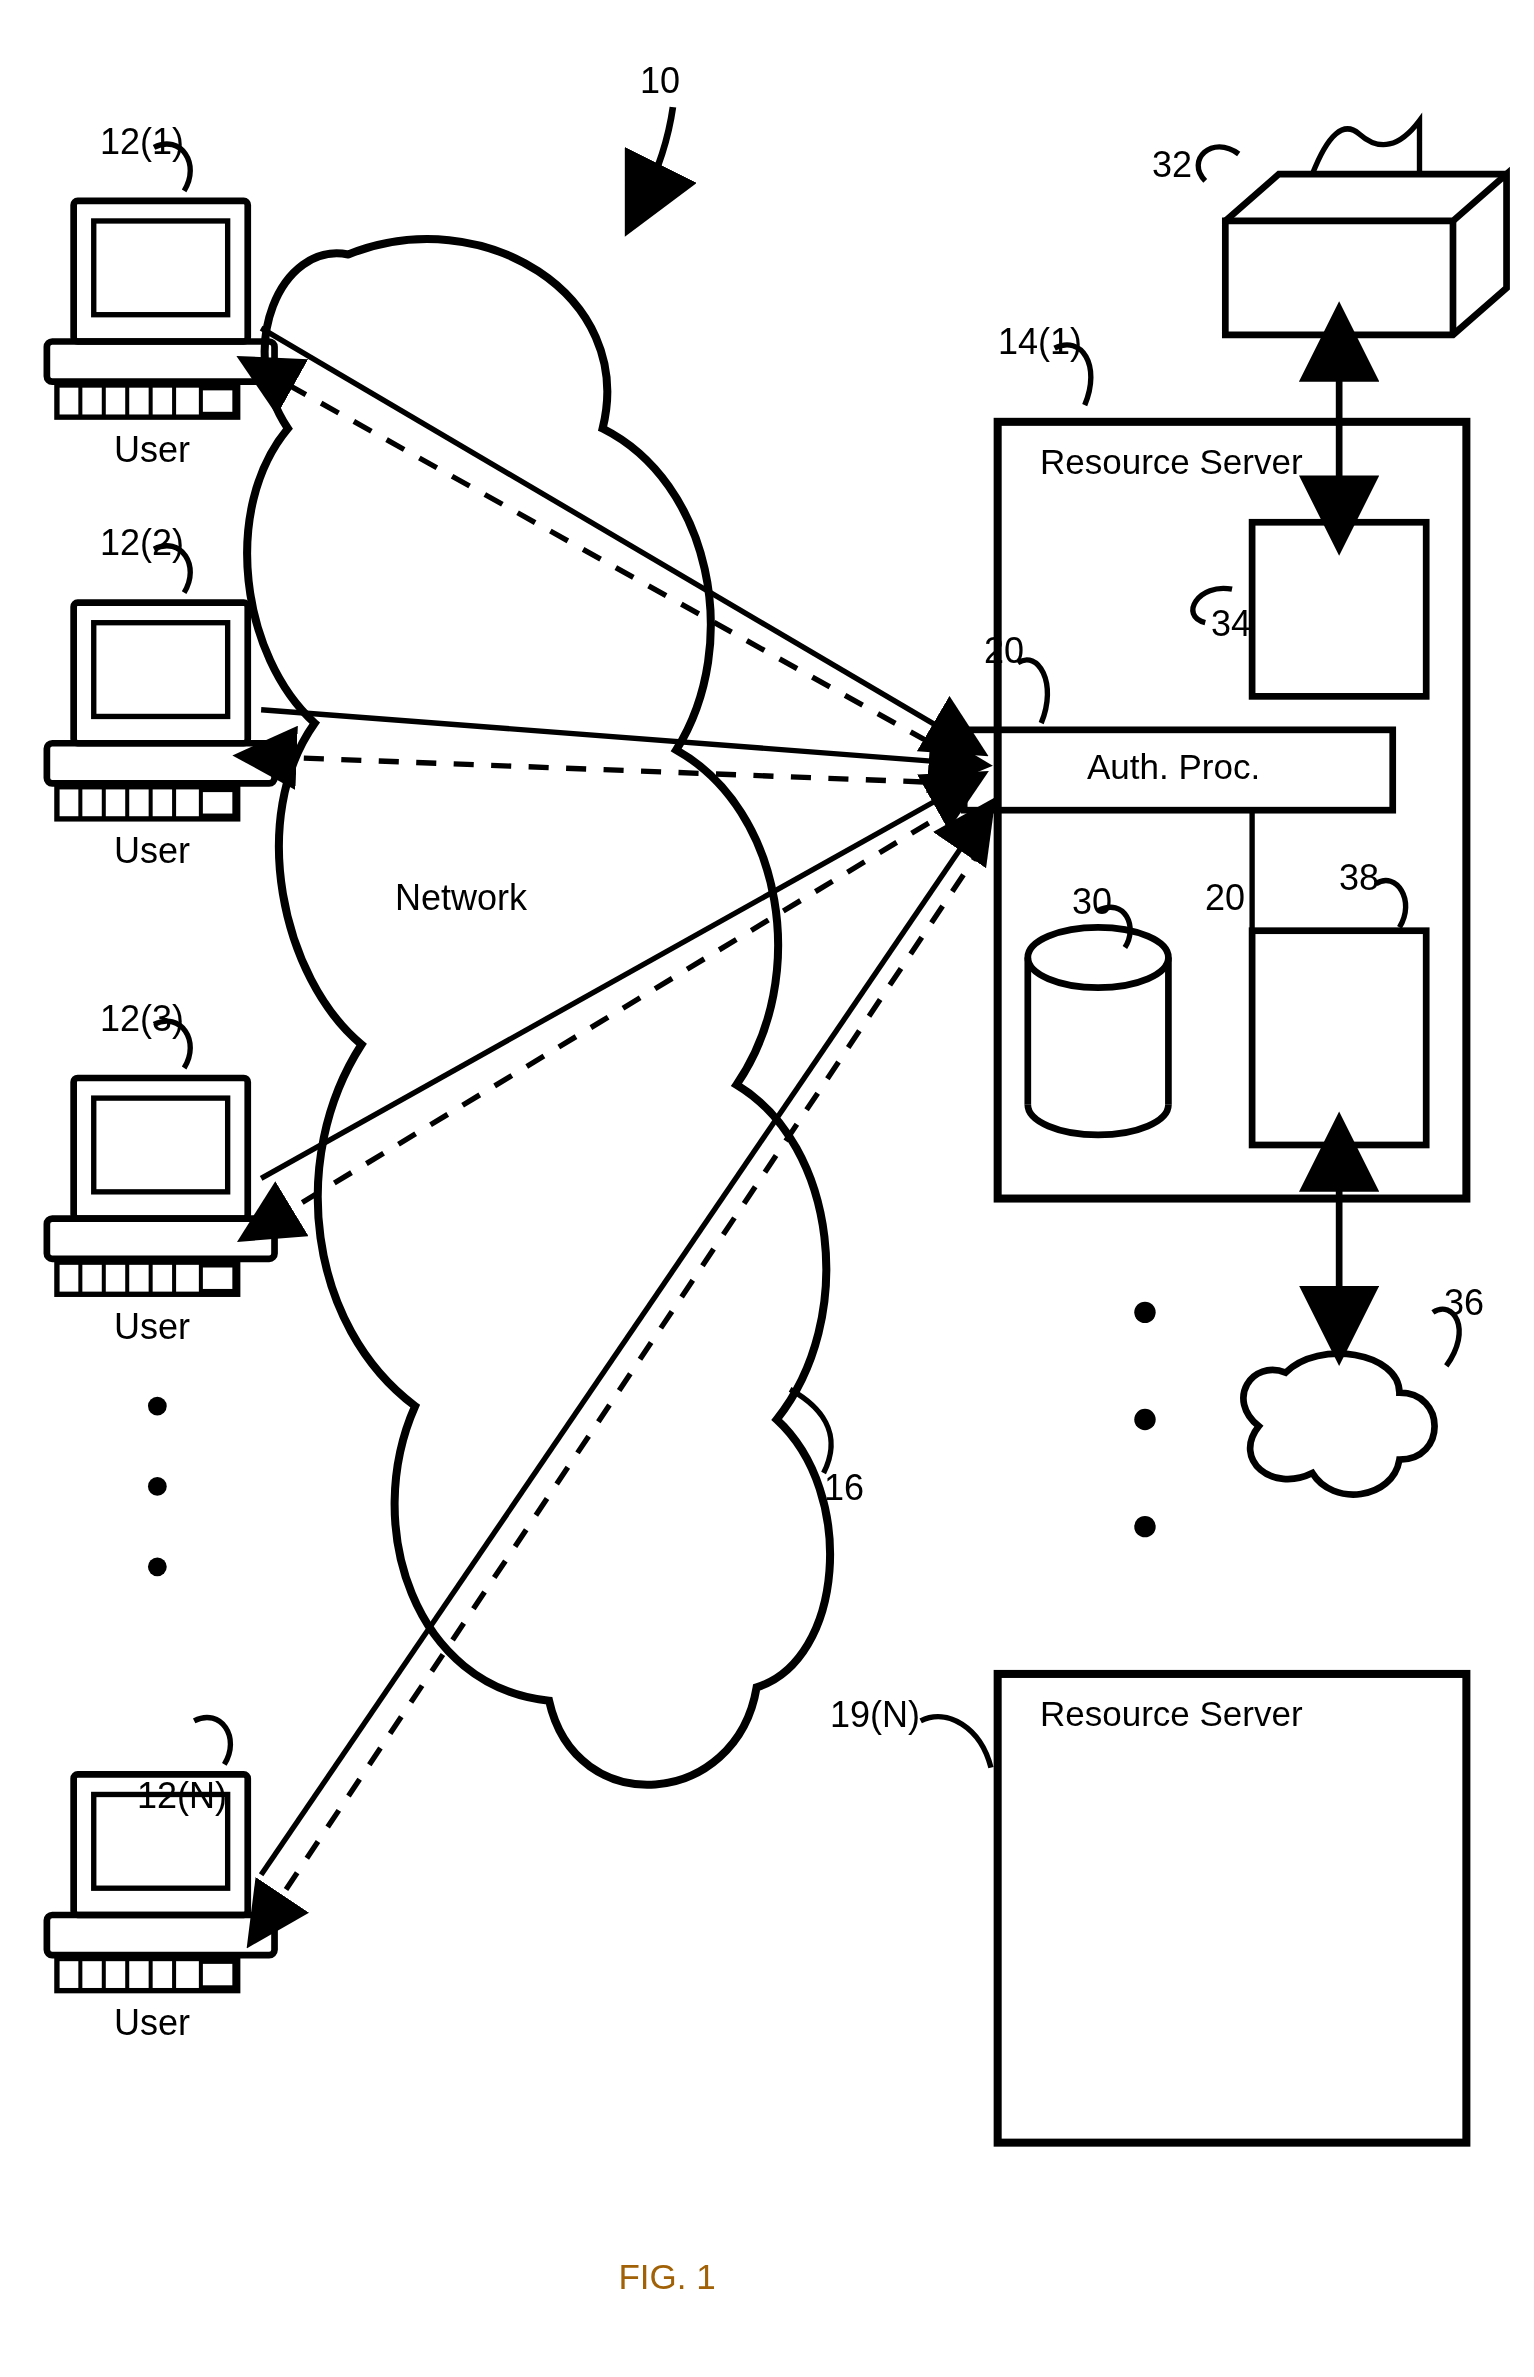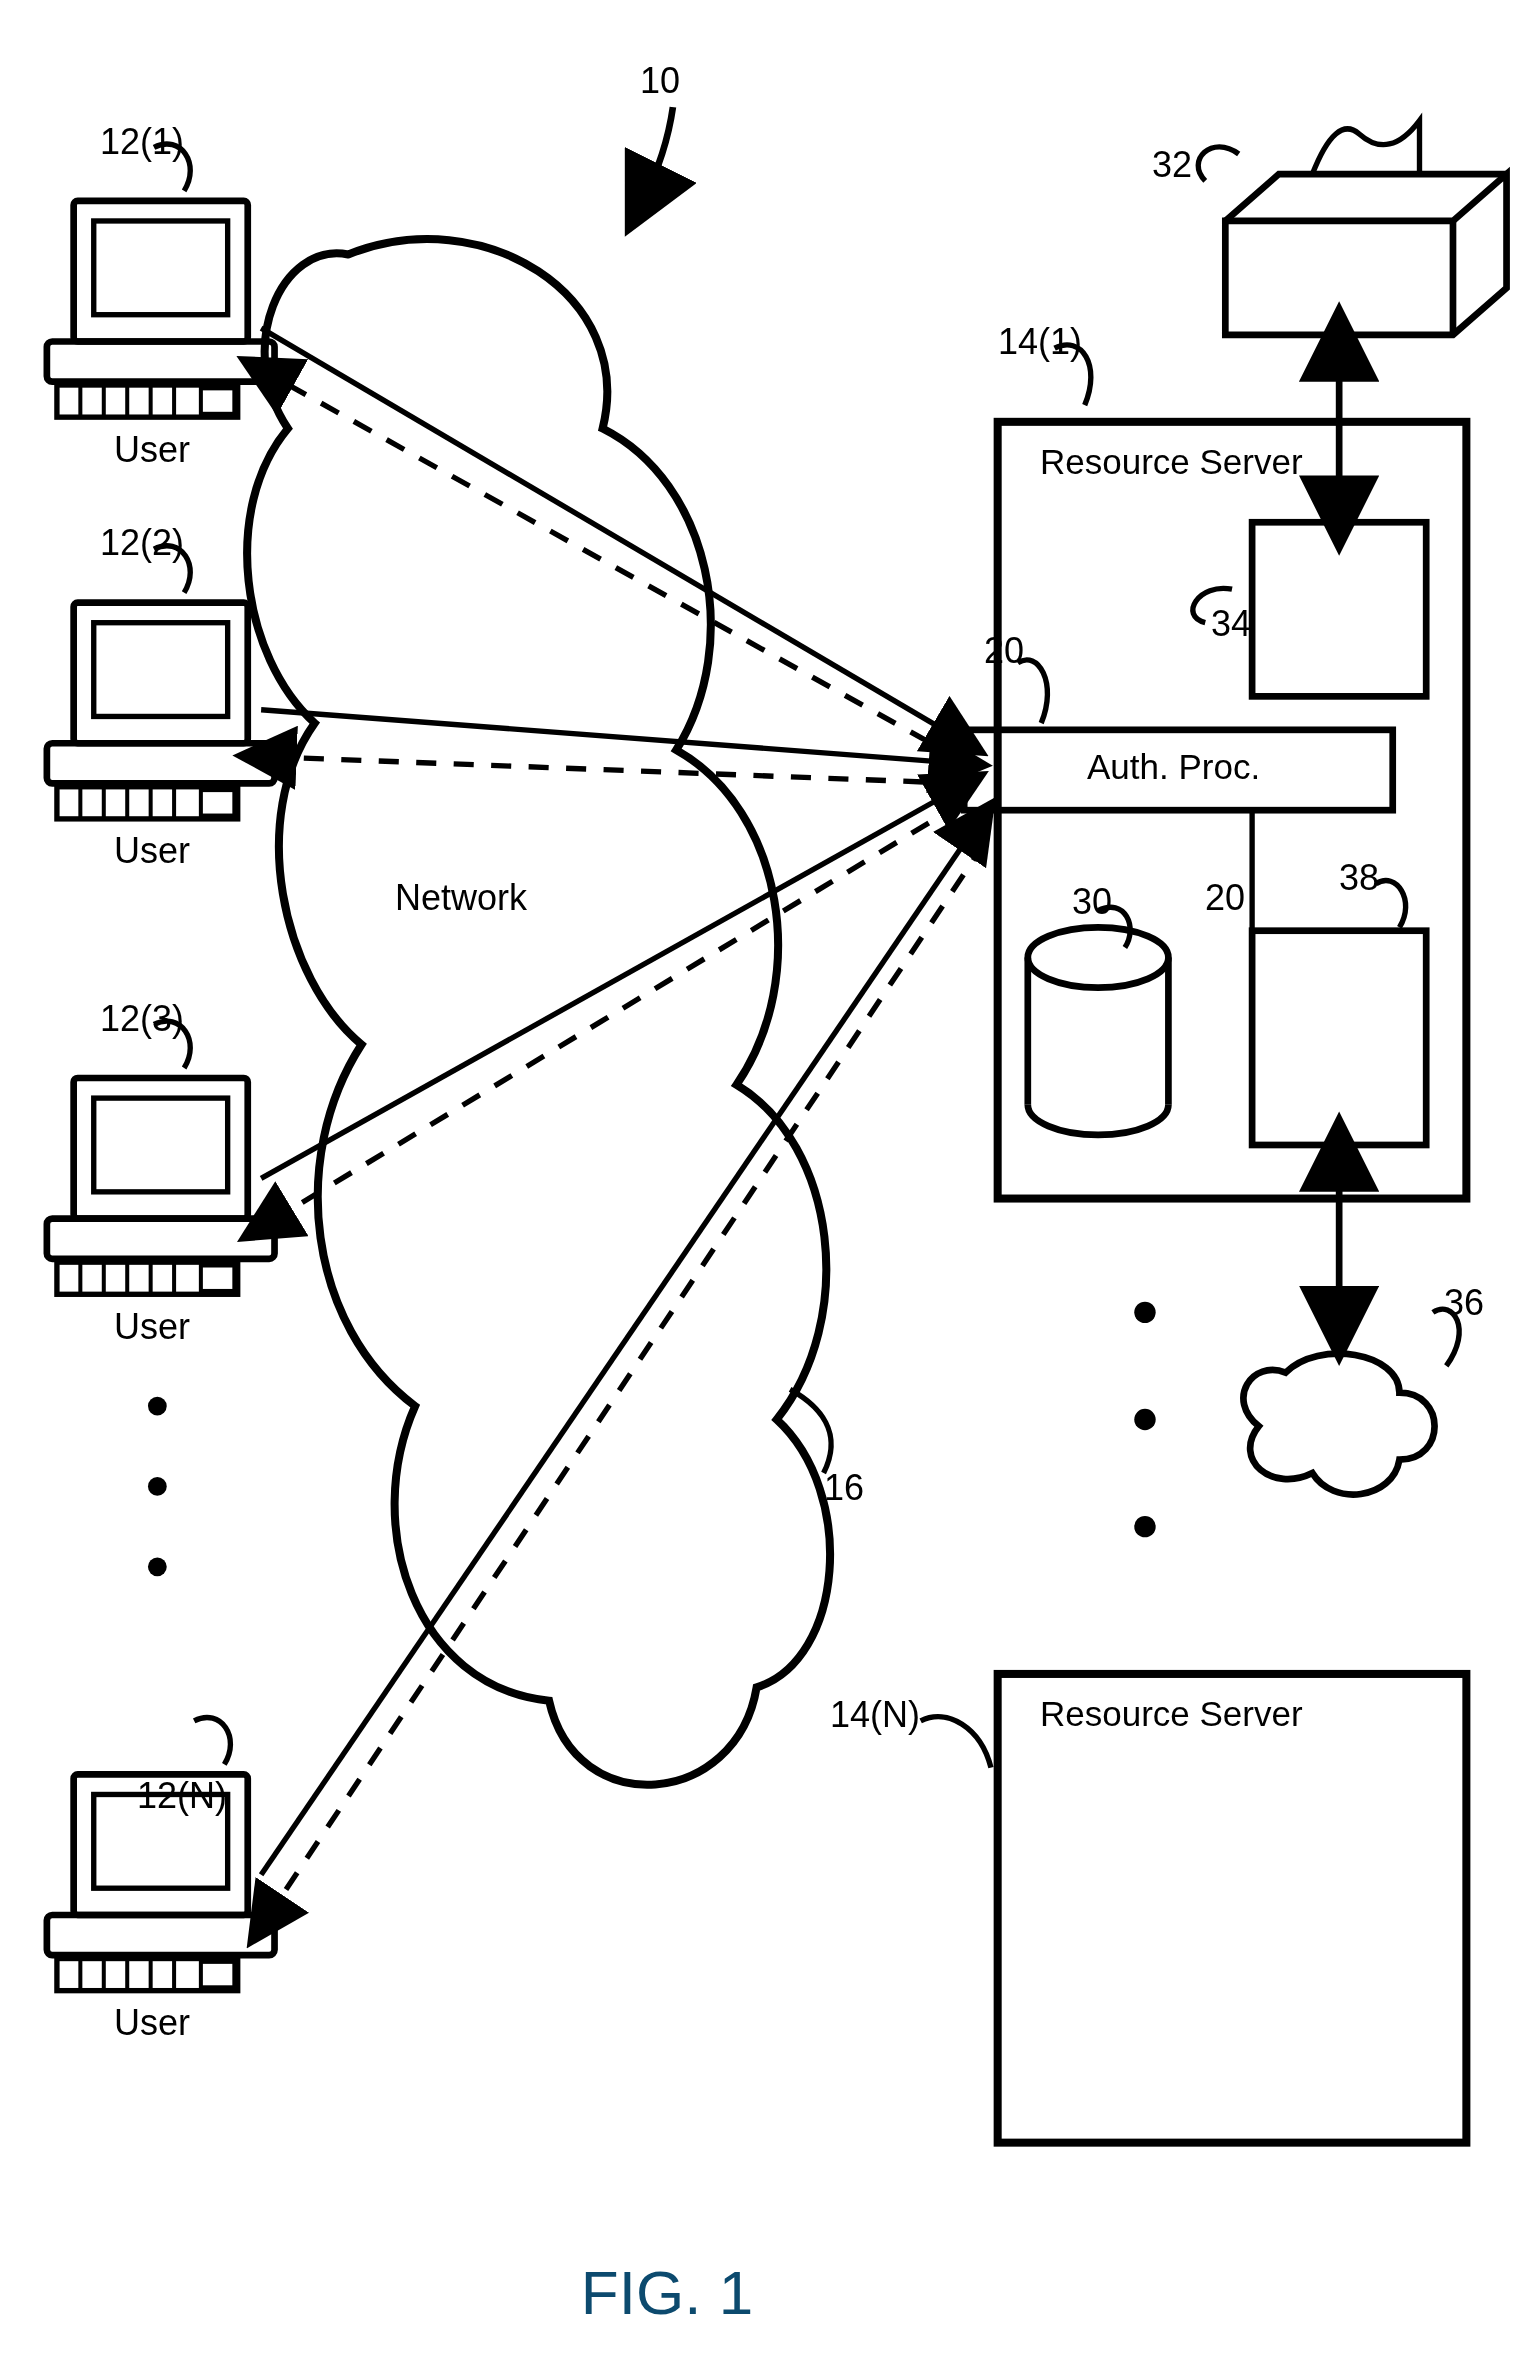--- a/index.html
+++ b/index.html
@@ -19,22 +19,22 @@
     font-size: 36px;
     color: #000;
     white-space: nowrap;
   }
   .label-small {
     font-size: 35px;
     margin-left: 22px;
   }
   .fig-label {
     position: absolute;
-    font-size: 62px;
-    color: #0c4a6e;
+    font-size: 35px;
+    color: #a16207;
     left: 50%;
     transform: translateX(-50%);
   }
   svg { display: block; }
   .stroke { fill: none; stroke: #000; }
 </style>
 </head>
 <body>
 
 <div class="wrap">
@@ -203,21 +203,21 @@
 
 <div class="label" style="left:137px; top:1775px;">12(N)</div>
 <div class="label" style="left:114px; top:2002px;">User</div>
 
 <div class="label" style="left:395px; top:877px;">Network</div>
 <div class="label" style="left:824px; top:1467px;">16</div>
 
 <div class="label" style="left:998px; top:321px;">14(1)</div>
 <div class="label label-small" style="left:1018px; top:442px;">Resource Server</div>
 
-<div class="label" style="left:830px; top:1694px;">14(N)</div>
+<div class="label" style="left:830px; top:1694px;">19(N)</div>
 <div class="label label-small" style="left:1018px; top:1694px;">Resource Server</div>
 
 <div class="label" style="left:984px; top:630px;">20</div>
 <div class="label label-small" style="left:1065px; top:747px;">Auth. Proc.</div>
 <div class="label" style="left:1205px; top:877px;">20</div>
 
 <div class="label" style="left:1152px; top:144px;">32</div>
 <div class="label" style="left:1211px; top:603px;">34</div>
 <div class="label" style="left:1072px; top:881px;">30</div>
 <div class="label" style="left:1339px; top:857px;">38</div>

